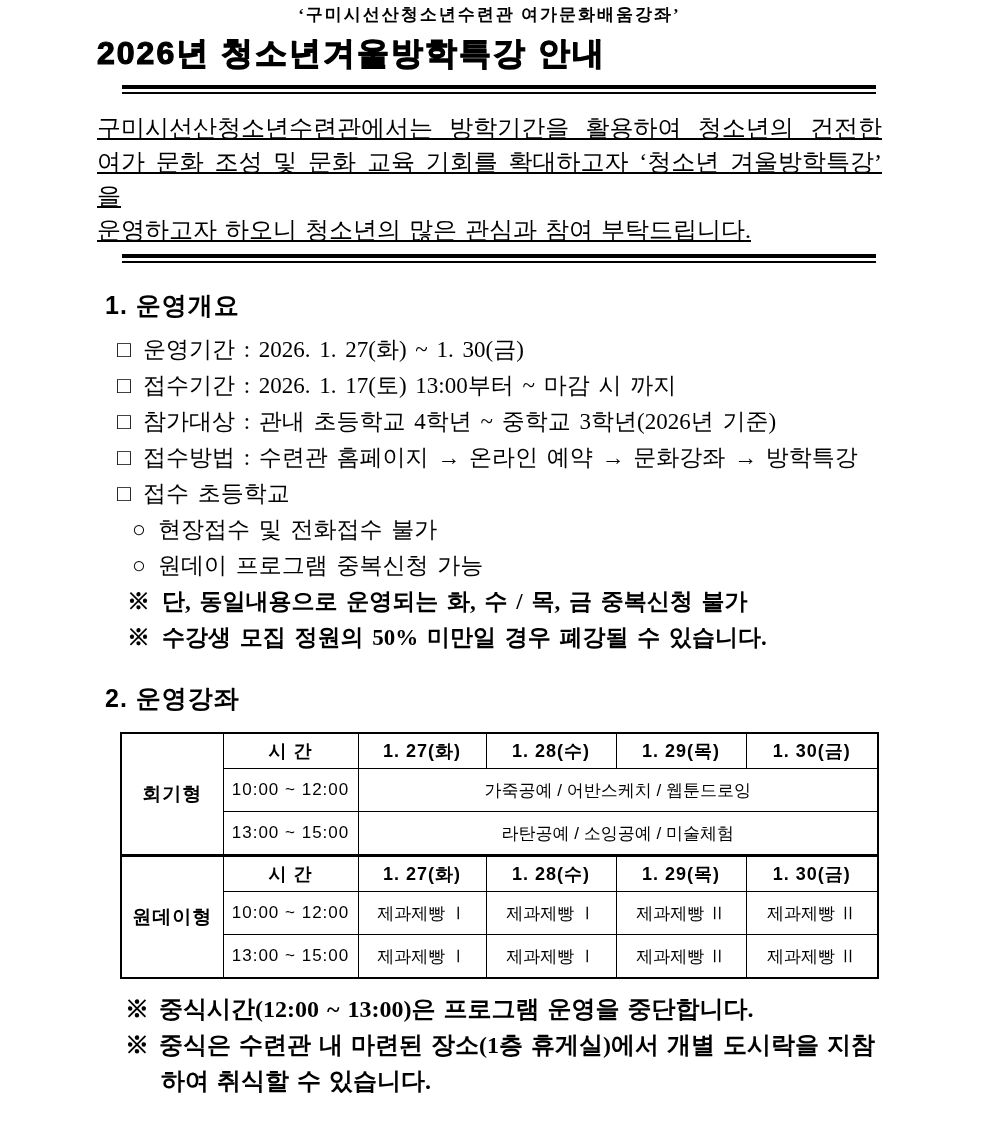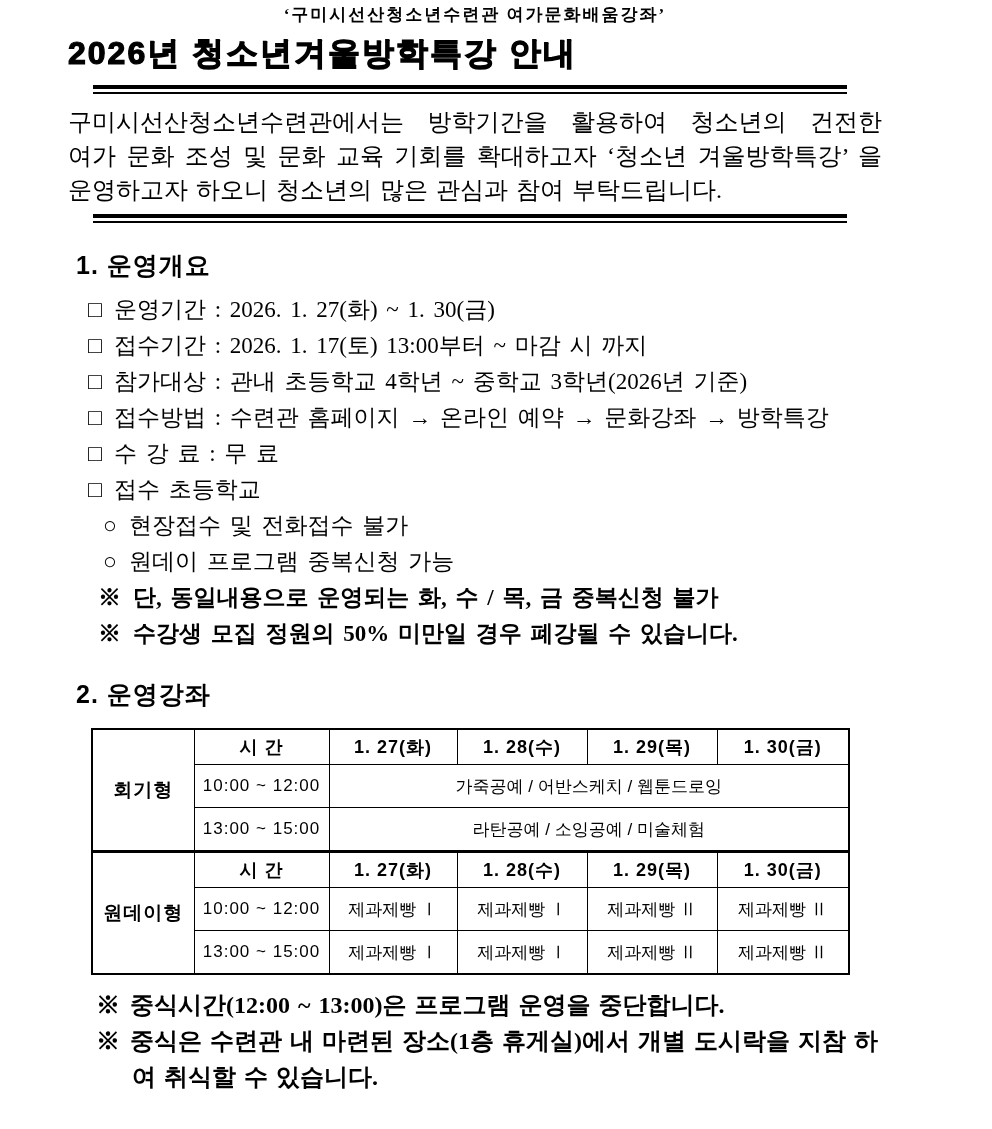--- a/index.html
+++ b/index.html
@@ -2,41 +2,41 @@
 <html lang="ko"><head>
 <meta charset="utf-8">
 <style>
   html, body { margin: 0; padding: 0; }
   body {
     width: 992px; height: 1129px;
     background: #ffffff; color: #000000;
     font-family: "Liberation Serif", serif;
     overflow: hidden;
   }
-  .page { box-sizing: border-box; width: 992px; height: 1129px; padding: 5px 110px 0 68px; }
+  .page { box-sizing: border-box; width: 992px; height: 1129px; padding: 5px 110px 0 97px; }
 
   .subtitle {
     text-align: center; font-weight: bold; font-size: 17px;
     letter-spacing: 2px; line-height: 19px;
     font-family: "Liberation Serif", serif;
   }
   .main-title {
     text-align: left; font-family: "Liberation Sans", sans-serif;
     font-weight: bold; font-size: 32px; line-height: 54px;
     letter-spacing: 2px; margin-top: 2px;
     -webkit-text-stroke: 1.2px #000;
   }
   .double-rule {
     margin-left: 25px; width: 754px; height: 3px;
     border-top: 4px solid #000; border-bottom: 2px solid #000;
   }
   .rule-title { margin-top: 5px; }
   .rule-intro { margin-top: 7px; }
 
-  .intro { margin-top: 11px; font-size: 24px; line-height: 34px; }
+  .intro { margin-top: 17px; font-size: 24px; line-height: 34px; text-decoration: underline; }
   .intro .line { text-align: justify; text-align-last: justify; word-spacing: 2px; }
   .intro .line.last { text-align-last: left; }
 
   .sec-heading {
     font-family: "Liberation Sans", sans-serif; font-weight: bold;
     font-size: 25px; line-height: 28px; margin: 28px 0 0 8px;
     letter-spacing: 1px;
   }
   .sec1-list { margin-top: 13px; font-size: 23px; }
   .li { line-height: 36px; word-spacing: 3px; white-space: nowrap; }
@@ -84,21 +84,20 @@
   </div>
   <div class="double-rule rule-intro"></div>
 
   <div class="sec-heading">1. 운영개요</div>
 
   <div class="sec1-list">
     <div class="li li-sq"><span class="marker">□</span><span>운영기간 : 2026. 1. 27(화) ~ 1. 30(금)</span></div>
     <div class="li li-sq"><span class="marker">□</span><span>접수기간 : 2026. 1. 17(토) 13:00부터 ~ 마감 시 까지</span></div>
     <div class="li li-sq"><span class="marker">□</span><span>참가대상 : 관내 초등학교 4학년 ~ 중학교 3학년(2026년 기준)</span></div>
     <div class="li li-sq"><span class="marker">□</span><span>접수방법 : 수련관 홈페이지 → 온라인 예약 → 문화강좌 → 방학특강</span></div>
-    <div class="li li-sq"><span class="marker">□</span><span>수 강 료 : 무 료</span></div>
     <div class="li li-sq"><span class="marker">□</span><span>접수 초등학교</span></div>
 
     <div class="li li-ci"><span class="marker">○</span><span>현장접수 및 전화접수 불가</span></div>
     <div class="li li-ci"><span class="marker">○</span><span>원데이 프로그램 중복신청 가능</span></div>
 
     <div class="li li-note"><span class="marker">※</span><span>단, 동일내용으로 운영되는 화, 수 / 목, 금 중복신청 불가</span></div>
     <div class="li li-note"><span class="marker">※</span><span>수강생 모집 정원의 50% 미만일 경우 폐강될 수 있습니다.</span></div>
   </div>
 
   <div class="sec-heading sec2-heading">2. 운영강좌</div>

